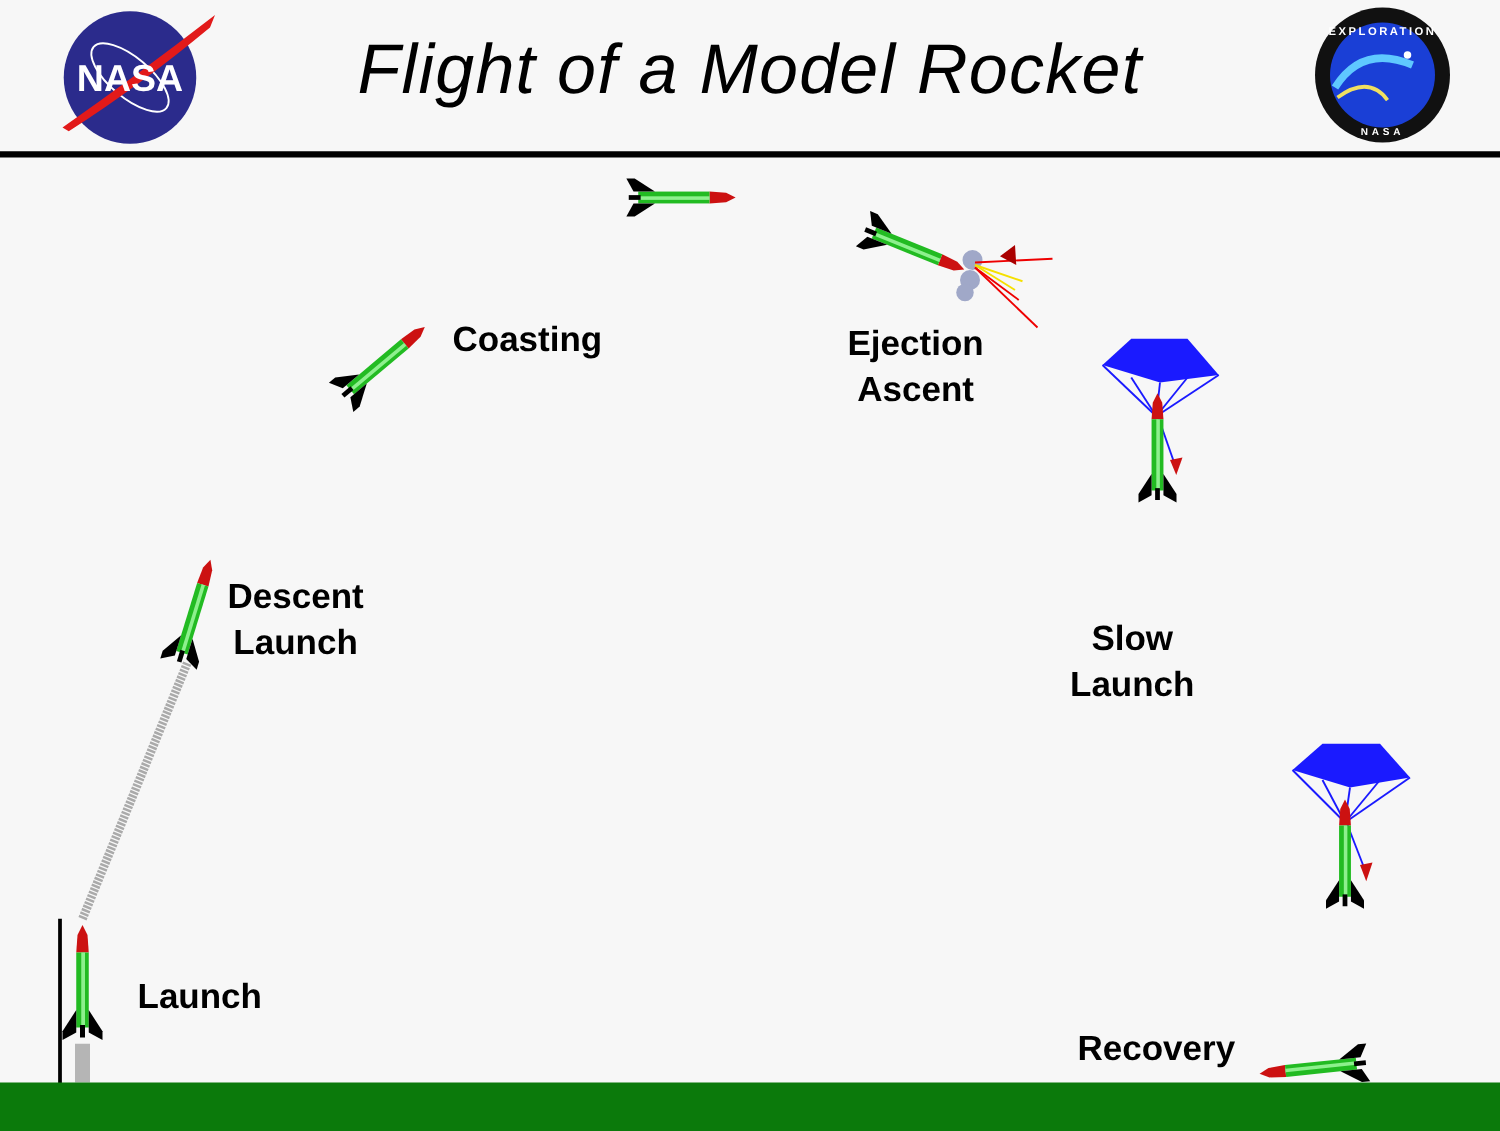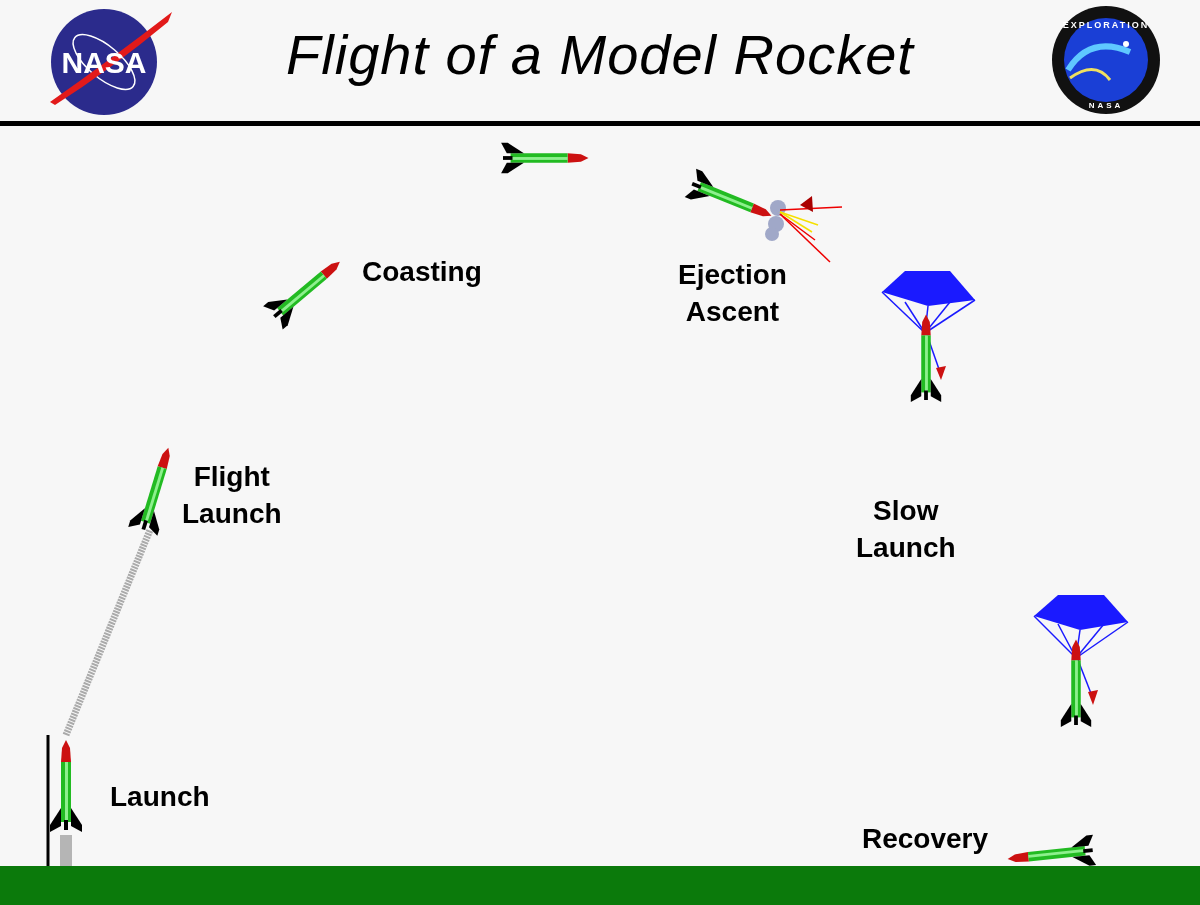--- a/index.html
+++ b/index.html
@@ -97,21 +97,21 @@
 </svg>
 
 <div class="title">Flight of a Model Rocket</div>
 <div class="rule"></div>
 <div class="ground"></div>
 
 <div class="label" style="left:110px;top:778px;text-align:center;">
   <div>Launch</div>
 </div>
 <div class="label" style="left:182px;top:458px;">
-  <div>Flight</div>
+  <div>Descent</div>
   <div>Launch</div>
 </div>
 <div class="label" style="left:362px;top:253px;">
   <div>Coasting</div>
 </div>
 <div class="label" style="left:678px;top:256px;">
   <div>Ejection</div>
   <div>Ascent</div>
 </div>
 <div class="label" style="left:856px;top:492px;">

